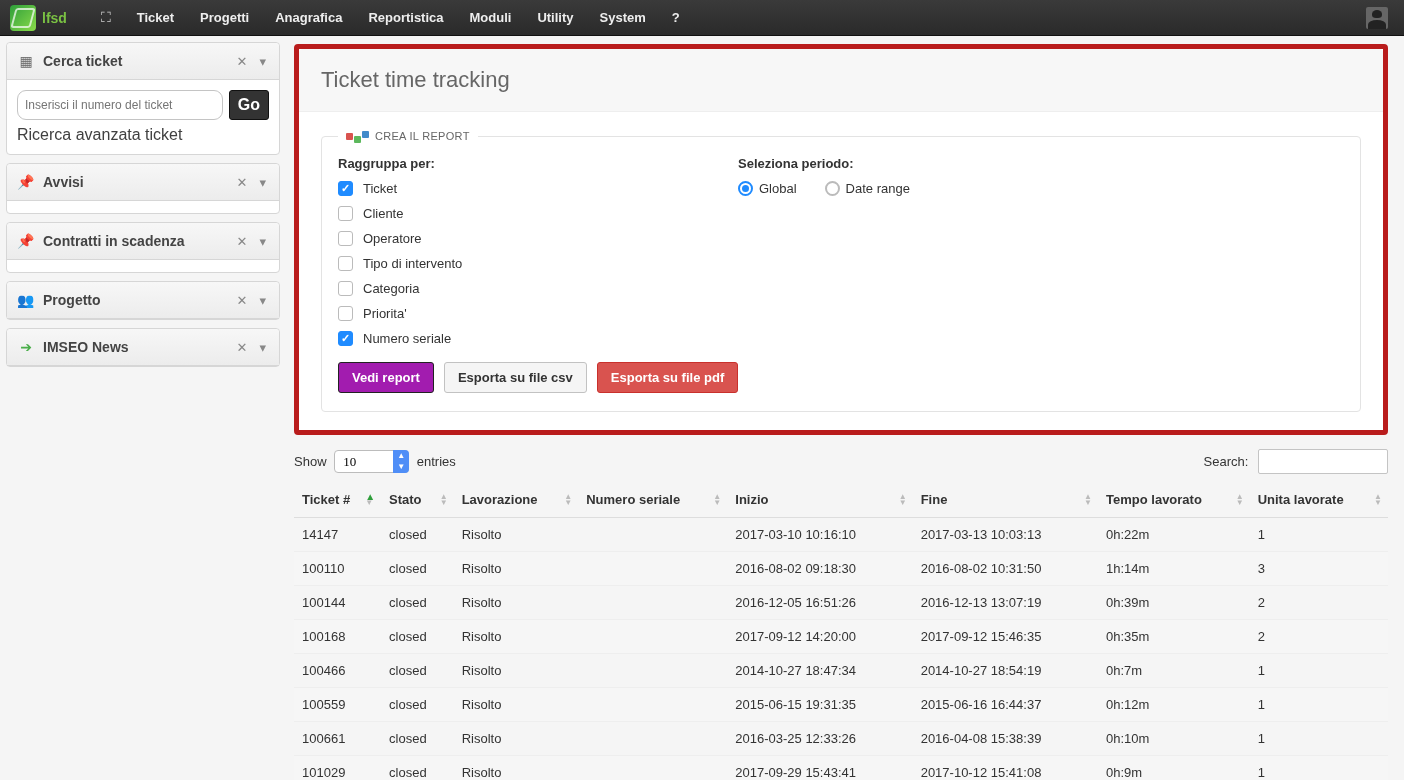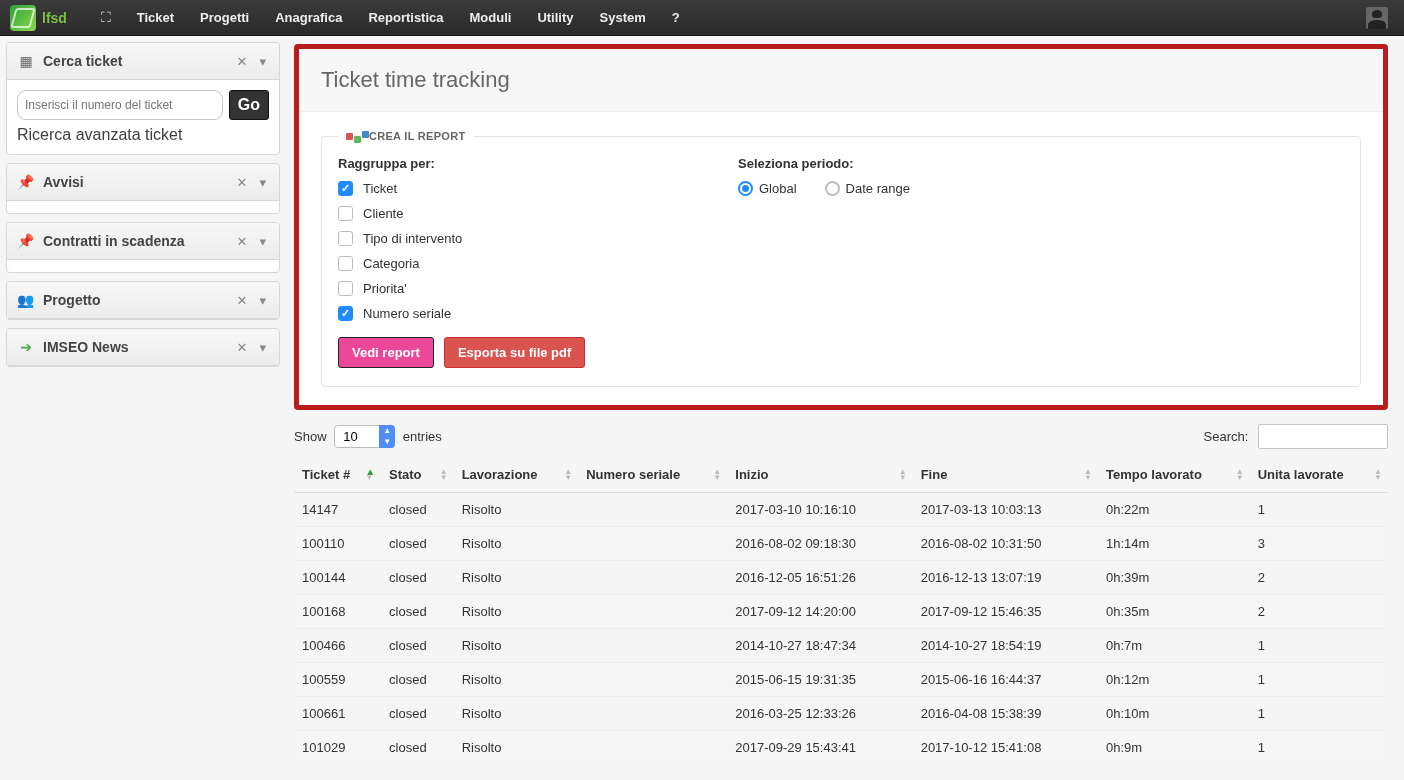--- a/index.html
+++ b/index.html
@@ -41,21 +41,21 @@
 .adv-link { display:block; margin-top:6px; color:#404040; font-size:16px; text-decoration:none; }
 
 
 .main-panel { background:#fff; border:5px solid #b91c1c; border-radius:4px; }
 .panel-heading { padding:18px 22px; border-bottom:1px solid #eee; background:#f7f7f7; border-radius:4px 4px 0 0;}
 .panel-title { font-size:22px; color:#666; font-weight:normal; }
 .panel-body { padding: 18px 22px; }
 
 
 .report-fieldset { border:1px solid #e3e3e3; border-radius:4px; padding: 14px 16px 18px; }
-.report-fieldset legend { padding: 0 8px; font-size:11px; font-weight:bold; color:#666; display:flex; align-items:center; letter-spacing:.3px;justify-content:flex-end;}
+.report-fieldset legend { padding: 0 8px; font-size:11px; font-weight:normal; color:#666; display:flex; align-items:center; gap:6px; letter-spacing:.3px;justify-content:flex-end;}
 .legend-icon { display:inline-flex; gap:1px;}
 .legend-icon i { width:7px; height:7px; display:inline-block; border-radius:1px;}
 .legend-icon i:nth-child(1){background:#d9534f;}
 .legend-icon i:nth-child(2){background:#5cb85c; transform:translateY(3px);}
 .legend-icon i:nth-child(3){background:#428bca; transform:translateY(-2px);}
 
 .form-columns { display:flex; gap:60px; flex-wrap:wrap; }
 .form-col h4 { font-size:13px; font-weight:bold; color:#333; margin-bottom:10px;}
 .check-list { display:flex; flex-direction:column; gap:10px; }
 .check-item { display:flex; align-items:center; gap:10px; font-size:13px; color:#333; cursor:pointer;}
@@ -64,21 +64,21 @@
 .cb.checked::after{content:"✓"; font-weight:bold;}
 
 .radio-row { display:flex; gap:28px; align-items:center; }
 .radio-item { display:flex; align-items:center; gap:6px; font-size:13px; color:#333; cursor:pointer;}
 .rb { width:15px; height:15px; border-radius:50%; border:2px solid #bbb; display:inline-block; position:relative; background:#fff;}
 .rb.checked { border-color:#1f8bff;}
 .rb.checked::after{content:""; position:absolute; inset:2px; border-radius:50%; background:#1f8bff;}
 
 .btn-row { display:flex; gap:10px; margin-top:16px; }
 .btn { padding:7px 13px; font-size:13px; font-weight:bold; border-radius:3px; border:1px solid; cursor:pointer;}
-.btn-dark { background:#ec4899; color:#fff; border-color:#222;}
+.btn-dark { background:#a21caf; color:#fff; border-color:#222;}
 .btn-default { background:#f5f5f5; color:#333; border-color:#c2c2c2;}
 .btn-danger { background:#d9534f; color:#fff; border-color:#c9302c;}
 
 
 .table-controls { display:flex; justify-content:space-between; align-items:center; margin:14px 0 8px; font-size:13px; color:#333;}
 .entries-select { border:1px solid #bcbcbc; border-radius:4px; padding:2px 4px; font-size:13px; background:#fff;}
 .entries-wrap { position:relative; display:inline-block; margin:0 4px;}
 .entries-spinner { position:absolute; right:0; top:0; bottom:0; width:16px; background:#4f8ef7; border-radius:0 4px 4px 0; display:flex; flex-direction:column;}
 .entries-spinner span{flex:1; color:#fff; font-size:8px; display:flex; align-items:center; justify-content:center; line-height:1;}
 .search-box input { border:1px solid #c4c4c4; padding:4px 6px; font-size:13px; width:130px; border-radius:2px; margin-left:6px;}
@@ -212,20 +212,24 @@
                   <label class="check-item">
                     <span class="cb checked"></span>
                     <span>Ticket</span>
                   </label>
                   <label class="check-item">
                     <span class="cb"></span>
                     <span>Cliente</span>
                   </label>
                   <label class="check-item">
                     <span class="cb"></span>
+                    <span>Operatore</span>
+                  </label>
+                  <label class="check-item">
+                    <span class="cb"></span>
                     <span>Tipo di intervento</span>
                   </label>
                   <label class="check-item">
                     <span class="cb"></span>
                     <span>Categoria</span>
                   </label>
                   <label class="check-item">
                     <span class="cb"></span>
                     <span>Priorita'</span>
                   </label>
@@ -244,31 +248,32 @@
                   </label>
                   <label class="radio-item">
                     <span class="rb"></span>
                     <span>Date range</span>
                   </label>
                 </div>
             </div>
           </div>
           <div class="btn-row">
             <button class="btn btn-dark">Vedi report</button>
+            <button class="btn btn-default">Esporta su file csv</button>
             <button class="btn btn-danger">Esporta su file pdf</button>
           </div>
         </fieldset>
       </div>
     </div>
 
     <div class="table-controls">
       <div>
         <span>Show</span>
         <span class="entries-wrap">
-          <select class="entries-select" style="padding-right:20px;">
+          <select class="entries-select" style="padding-right:36px;font-family:Liberation Serif, serif;">
             <option>10</option>
           </select>
           <span class="entries-spinner">
               <span>▲</span>
               <span>▼</span>
             </span>
         </span>
         <span>entries</span>
       </div>
       <div class="search-box">

